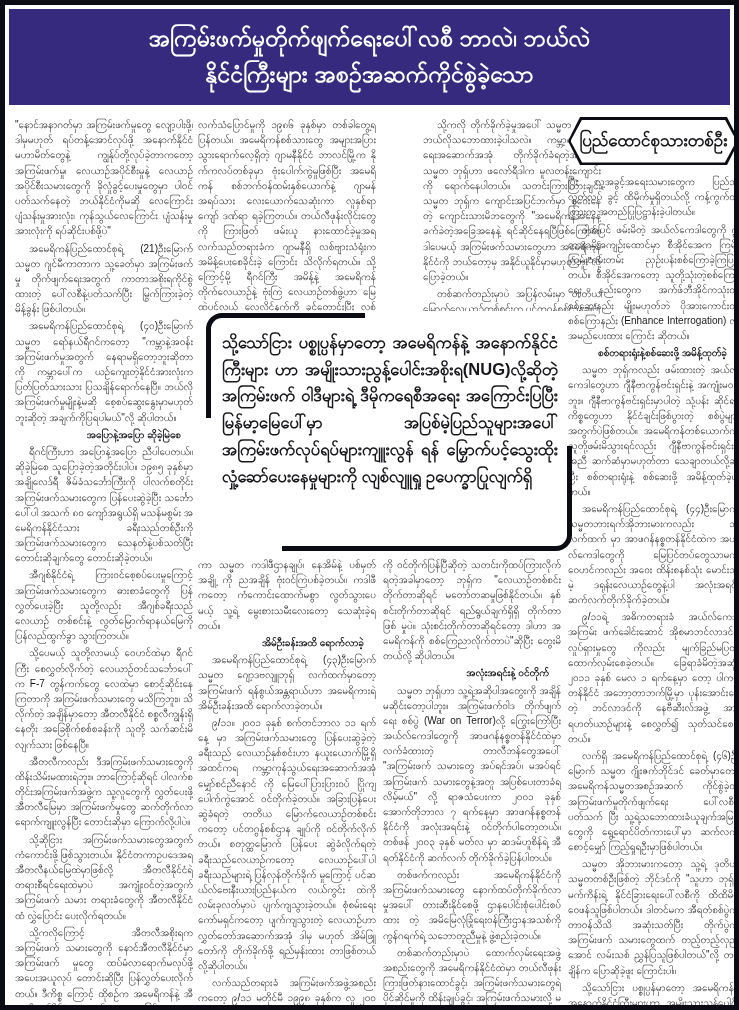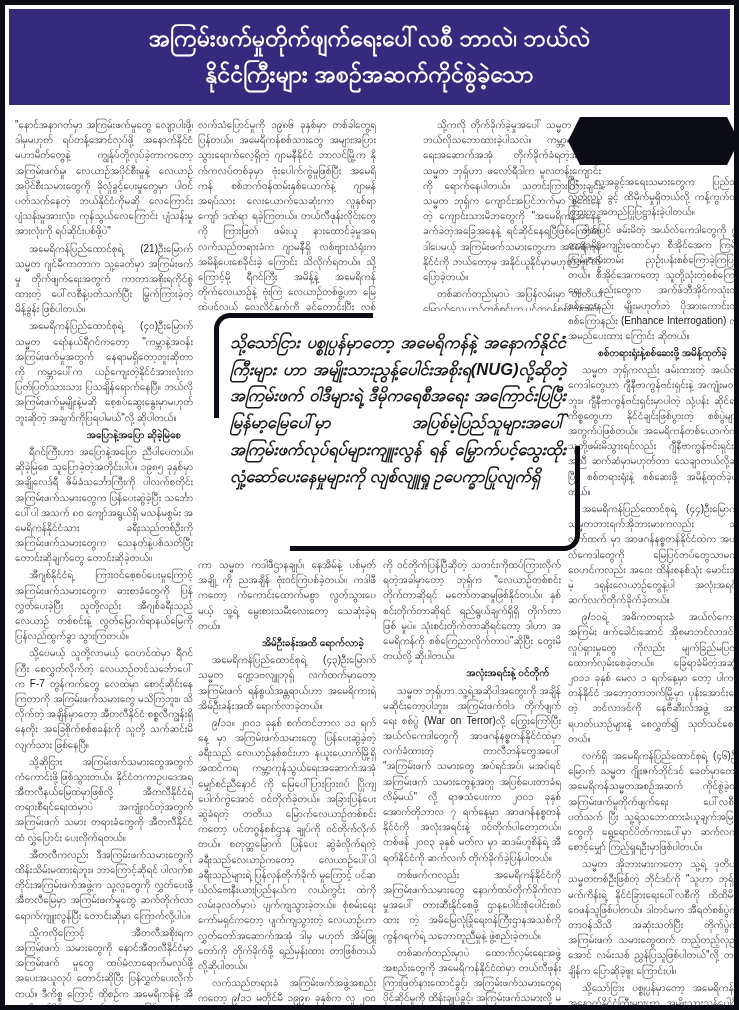--- a/index.html
+++ b/index.html
@@ -26,22 +26,22 @@
   .col .blk.lead{text-indent:0;}
   .col .blk.subhead{text-align:right;font-weight:bold;text-indent:0;margin:2px 12px;}
   #col1 {left:10px; top:112px;width:178px;height:888px;}
   #col2a{left:193px;top:112px;width:178px;height:194px;}
   #col3a{left:378px;top:112px;width:178px;height:194px;margin-left:40px;}
   #col2b{left:193px;top:552px;width:178px;height:448px;}
   #col3b{left:378px;top:552px;width:178px;height:448px;}
   #col4 {left:563px;top:108px;width:171px;height:892px;}
   
   .pullquote{
-    position:absolute;left:209px;top:308px;width:366px;height:238px;
-    box-sizing:border-box;padding:16px 14px 14px 16px;background:#fff;font-style:italic;
+    position:absolute;left:201px;top:308px;width:366px;height:238px;
+    box-sizing:border-box;padding:16px 14px 14px 16px;background:#fff;
   }
   .pullquote::before{
     content:"";position:absolute;left:0;top:0;width:42%;height:42%;
     border-top:5px solid #0c0c14;border-left:5px solid #0c0c14;
     border-top-left-radius:16px;
   }
   .pullquote::after{
     content:"";position:absolute;right:0;bottom:0;width:78%;height:42%;
     border-bottom:5px solid #0c0c14;border-right:5px solid #0c0c14;
     border-bottom-right-radius:16px;
@@ -75,22 +75,22 @@
   </div>
 
   <div class="col" id="col1">
       <div class="blk lead">"နောင်အနာဂတ်မှာ အကြမ်းဖက်မှုတွေ လျော့ပါးဖို့၊ ဒါမှမဟုတ် ရပ်တန့်အောင်လုပ်ဖို့ အနောက်နိုင်ငံ မဟာမိတ်တွေနဲ့ ကျွန်ုပ်တို့လုပ်ခဲ့တာကတော့ အကြမ်းဖက်မှု၊ လေယာဉ်အပိုင်စီးမှုနဲ့ လေယာဉ်အပိုင်စီးသမားတွေကို ခိုလှုံခွင့်ပေးမှုတွေမှာ ပါဝင်ပတ်သက်နေတဲ့ ဘယ်နိုင်ငံကိုမဆို လေကြောင်းပျံသန်းမှုအားလုံး၊ ကုန်သွယ်လေကြောင်း ပျံသန်းမှုအားလုံးကို ရပ်ဆိုင်းပစ်ဖို့ပဲ"</div>
       <div class="blk para">အမေရိကန်ပြည်ထောင်စုရဲ့ (21)ဦးမြောက် သမ္မတ ဂျင်မီကာတာက သူ့ခေတ်မှာ အကြမ်းဖက်မှု တိုက်ဖျက်ရေးအတွက် ကာတာအစိုးရကိုင်စွဲထားတဲ့ ပေါ်လစီနဲ့ပတ်သက်ပြီး မြွက်ကြားခဲ့တဲ့ မိန့်ခွန်း ဖြစ်ပါတယ်။</div>
       <div class="blk para">အမေရိကန်ပြည်ထောင်စုရဲ့ (၄၀)ဦးမြောက် သမ္မတ ရော်နယ်ရီဂင်ကတော့ "ကမ္ဘာနဲ့အဝန်း အကြမ်းဖက်မှုအတွက် နေရာမရှိတော့ဘူးဆိုတာကို ကမ္ဘာပေါ်က ယဉ်ကျေးတဲ့နိုင်ငံအားလုံးက ပြတ်ပြတ်သားသား ပြသချိန်ရောက်နေပြီ။ ဘယ်လို အကြမ်းဖက်မှုမျိုးနဲ့မဆို စေ့စပ်ဆွေးနွေးမှာမဟုတ်ဘူးဆိုတဲ့ အချက်ကိုပြရပါမယ်"လို့ ဆိုပါတယ်။</div>
       <div class="blk subhead">အပြောနဲ့အပြော ဆိုခဲ့မြဲစေ</div>
       <div class="blk para">ရီဂင်ကြီးဟာ အပြောနဲ့အပြော ညီပါပေတယ်။ ဆိုခဲ့မြဲစေ သူပြောခဲ့တဲ့အတိုင်းပါပဲ။ ၁၉၈၅ ခုနှစ်မှာ အချိုလေဒ်ရီ ဇိမ်ခံသင်္ဘောကြီးကို ပါလက်စတိုင်း အကြမ်းဖက်သမားတွေက ပြန်ပေးဆွဲခဲ့ပြီး သင်္ဘောပေါ်ပါ အသက် ၈၀ ကျော်အရွယ်ရှိ မသန်မစွမ်း အမေရိကန်နိုင်ငံသား ခရီးသည်တစ်ဦးကို အကြမ်းဖက်သမားတွေက သေနတ်နဲ့ပစ်သတ်ပြီး တောင်းဆိုချက်တွေ တောင်းဆိုခဲ့တယ်။</div>
       <div class="blk para">အီဂျစ်နိုင်ငံရဲ့ ကြားဝင်စေ့စပ်ပေးမှုကြောင့် အကြမ်းဖက်သမားတွေက ဓားစာခံတွေကို ပြန်လွှတ်ပေးခဲ့ပြီး သူတို့လည်း အီဂျစ်ခရီးသည်လေယာဉ် တစ်စင်းနဲ့ လွတ်မြောက်ရာနယ်မြေကို ပြန်လည်ထွက်ခွာ သွားကြတယ်။</div>
       <div class="blk para">သို့ပေမယ့် သူတို့လာမယ့် ဝေဟင်ထဲမှာ ရီဂင်ကြီး စေလွှတ်လိုက်တဲ့ လေယာဉ်တင်သင်္ဘောပေါ်က F-7 တွန်ကက်တွေ လေထဲမှာ စောင့်ဆိုင်းနေကြတာကို အကြမ်းဖက်သမားတွေ မသိကြဘူး။ သိလိုက်တဲ့ အချိန်မှာတော့ အီတလီနိုင်ငံ စစ္စလီကျွန်းရှိ နေတိုး အခြေစိုက်စစ်စခန်းကို သူတို့ သက်ဆင်းမိလျက်သား ဖြစ်နေပြီ။</div>
+      <div class="blk para">အီတလီကလည်း ဒီအကြမ်းဖက်သမားတွေကို ထိန်းသိမ်းမထားရဲဘူး။ ဘာကြောင့်ဆိုရင် ပါလက်စတိုင်းအကြမ်းဖက်အဖွဲ့က သူ့လူတွေကို လွှတ်ပေးဖို့ အီတလီမြေမှာ အကြမ်းဖက်မှုတွေ ဆက်တိုက်လာရောက်ကျူးလွန်ပြီး တောင်းဆိုမှာ ကြောက်လို့ပါပဲ။</div>
       <div class="blk para">သို့ဆိုငြား အကြမ်းဖက်သမားတွေအတွက် ကံကောင်းဖို့ဖြစ်သွားတယ်။ နိုင်ငံတကာဥပဒေအရ အီတလီနယ်မြေထဲမှာဖြစ်လို့ အီတလီနိုင်ငံရဲ့ တရားစီရင်ရေးထဲမှာပဲ အကျုံးဝင်တဲ့အတွက် အကြမ်းဖက် သမား တရားခံတွေကို အီတလီနိုင်ငံထံ လွှဲပြောင်း ပေးလိုက်ရတယ်။</div>
-      <div class="blk para">အီတလီကလည်း ဒီအကြမ်းဖက်သမားတွေကို ထိန်းသိမ်းမထားရဲဘူး။ ဘာကြောင့်ဆိုရင် ပါလက်စတိုင်းအကြမ်းဖက်အဖွဲ့က သူ့လူတွေကို လွှတ်ပေးဖို့ အီတလီမြေမှာ အကြမ်းဖက်မှုတွေ ဆက်တိုက်လာရောက်ကျူးလွန်ပြီး တောင်းဆိုမှာ ကြောက်လို့ပါပဲ။</div>
       <div class="blk para">သို့ကလိုကြောင့် အီတလီအစိုးရက အကြမ်းဖက် သမားတွေကို နောင်အီတလီနိုင်ငံမှာ အကြမ်းဖက် မှုတွေ ထပ်မံလာရောက်မလုပ်ဖို့ အပေးအယူလုပ် တောင်းဆိုပြီး ပြန်လွှတ်ပေးလိုက်တယ်။ ဒီကိစ္စ ကြောင့် ထိုစဉ်က အမေရိကန်နဲ့ အီတလီ နှစ်နိုင်ငံ သံတမန်ရေးရာ အငြင်းပွားမှုတွေ အကြီးအကျယ် ဖြစ်ခဲ့ရတယ်။</div>
     </div>
   <div class="col" id="col2a">
       <div class="blk lead">လက်သံပြောင်မှုကို ၁၉၈၆ ခုနှစ်မှာ တစ်ခါတွေ့ရ ပြန်တယ်။ အမေရိကန်စစ်သားတွေ အများအပြား သွားရောက်လေ့ရှိတဲ့ ဂျာမနီနိုင်ငံ ဘာလင်မြို့က နိုက်ကလပ်တစ်ခုမှာ ဗုံးပေါက်ကွဲမှုဖြစ်ပြီး အမေရိကန် စစ်ဘက်ဝန်ထမ်းနှစ်ယောက်နဲ့ ဂျာမန်အရပ်သား လေးယောက်သေဆုံးကာ လူနှစ်ရာကျော် ဒဏ်ရာ ရခဲ့ကြတယ်။ တယ်လီဖုန်းလိုင်းတွေကို ကြားဖြတ် ဖမ်းယူ နားထောင်ခဲ့မှုအရ လက်သည်တရားခံက ဂျာမနီရှိ လစ်ဗျားသံရုံးက အမိန့်ပေးစေခိုင်းခဲ့ ကြောင်း သိလိုက်ရတယ်။ သို့ကြောင့်မို့ ရီဂင်ကြီး အမိန့်နဲ့ အမေရိကန်တိုက်လေယာဉ်နဲ့ ဗုံးကြဲ လေယာဉ်တစ်ဖွဲ့ဟာ မြေထဲပင်လယ် လေလိုင်နက်ကို ခွင့်တောင်းပြီး လစ်ဗျားနိုင်ငံအထိ ခရီးဝေးပျံသန်း</div>
     </div>
   <div class="col" id="col3a">
       <div class="blk para">သို့ကလို တိုက်ခိုက်ခဲ့မှုအပေါ် သမ္မတ ဘုရှ်က ဘယ်လိုသဘောထားခဲ့ပါသလဲ။ ကမ္ဘာ့ကုန်သွယ် ရေးအဆောက်အအုံ တိုက်ခိုက်ခံရတဲ့အချိန်မှာ သမ္မတ ဘုရှ်ဟာ ဖလော်ရီဒါက မူလတန်းကျောင်းကို ရောက်နေပါတယ်။ သတင်းကြားကြားချင်း သမ္မတ ဘုရှ်က ကျောင်းအပြင်ဘက်မှာ စုဝေးနေတဲ့ ကျောင်းသားမိဘတွေကို "အမေရိကန်အနေနဲ့ ခက်ခဲတဲ့အခြေအနေနဲ့ ရင်ဆိုင်နေရပြီဖြစ်ကြောင်း၊ ဒါပေမယ့် အကြမ်းဖက်သမားတွေဟာ အမေရိကန် နိုင်ငံကို ဘယ်တော့မှ အနိုင်ယူနိုင်မှာမဟုတ်ဘူး"လို့ ပြောခဲ့တယ်။</div>
       <div class="blk para">တစ်ဆက်တည်းမှာပဲ အပြန်လမ်းမှာ တတိယ မြောက်လေယာဉ်တစ်စင်းက ပင်တဂွန်စစ်ဌာနချုပ်</div>
     </div>
 
@@ -109,20 +109,23 @@
       <div class="blk lead">ကို ဝင်တိုက်ပြန်ပြီဆိုတဲ့ သတင်းကိုထပ်ကြားလိုက် ရတဲ့အခါမှာတော့ ဘုရှ်က "လေယာဉ်တစ်စင်း တိုက်တာဆိုရင် မတော်တဆမှုဖြစ်နိုင်တယ်။ နှစ်စင်းတိုက်တာဆိုရင် ရည်ရွယ်ချက်ရှိရှိ တိုက်တာဖြစ် မှုပဲ။ သုံးစင်းတိုက်တာဆိုရင်တော့ ဒါဟာ အမေရိကန်ကို စစ်ကြေညာလိုက်တာပဲ"ဆိုပြီး တွေးမိတယ်လို့ ဆိုပါတယ်။</div>
       <div class="blk subhead">အလုံးအရင်းနဲ့ ဝင်တိုက်</div>
       <div class="blk para">သမ္မတ ဘုရှ်ဟာ သူ့ရဲ့အဆိုပါအတွေးကို အချိန် မဆိုင်းတော့ပါဘူး။ အကြမ်းဖက်ဝါဒ တိုက်ဖျက်ရေး စစ်ပွဲ (War on Terror)လို့ ကြွေးကြော်ပြီး အယ်လ်ကေဒါတွေကို အာဖဂန်နစ္စတန်နိုင်ငံထဲမှာ လက်ခံထားတဲ့ တာလီဘန်တွေအပေါ် "အကြမ်းဖက် သမားတွေ အပ်ရင်အပ်၊ မအပ်ရင် အကြမ်းဖက် သမားတွေနဲ့အတူ အပြစ်ပေးတာခံရလိမ့်မယ်" လို့ ရာဇသံပေးကာ ၂၀၀၁ ခုနှစ် အောက်တိုဘာလ ၇ ရက်နေ့မှာ အာဖဂန်နစ္စတန်နိုင်ငံကို အလုံးအရင်းနဲ့ ဝင်တိုက်ပါတော့တယ်။ တစ်ဖန် ၂၀၀၃ ခုနှစ် မတ်လ မှာ ဆဒမ်ဟူစိန်ရဲ့ အီရတ်နိုင်ငံကို ဆက်လက် တိုက်ခိုက်ခဲ့ပြန်ပါတယ်။</div>
       <div class="blk para">တစ်ဖက်ကလည်း အမေရိကန်နိုင်ငံကို အကြမ်းဖက်သမားတွေ နောက်ထပ်တိုက်ခိုက်လာ မှုအပေါ် တားဆီးနိုင်စေဖို့ ဌာနပေါင်းစုံပေါင်းစပ်ထား တဲ့ အမိမြေလုံခြုံရေးဝန်ကြီးဌာနအသစ်ကို ကွန်ဂရက်ရဲ့ သဘောတူညီမှုနဲ့ ဖွဲ့စည်းခဲ့တယ်။</div>
       <div class="blk para">တစ်ဆက်တည်းမှာပဲ ထောက်လှမ်းရေးအဖွဲ့ အစည်းတွေကို အမေရိကန်နိုင်ငံထဲမှာ တယ်လီဖုန်း ကြားဖြတ်နားထောင်ခွင့်၊ အကြမ်းဖက်သမားတွေရဲ့ ပိုင်ဆိုင်မှုကို ထိန်းချုပ်ခွင့်၊ အကြမ်းဖက်သမားလို့ မသင်္ကာသူတွေရဲ့ ဘဏ်စာရင်းတွေ၊ အကြွေးဝယ်ယူ ခွင့် ကတ်ပြားတွေ၊ အိမ်ခန်းငှားတာတွေ၊ စာကြည့် တိုက်နဲ့ အင်တာနက်သုံးစွဲမှု မှတ်တမ်းတွေကို ဝရမ်း ထုတ်ပြီး တောင်းခံပိုင်ခွင့်၊ အကြမ်းဖက်သမားလို့ ယူဆရသူတွေရဲ့ လှုပ်ရှားမှုကို စောင့်ကြည့်ခွင့် စတဲ့ ဥပဒေကြမ်းတစ်ခုကို တရားရေးဌာနအား ရေးဆွဲစေ</div>
     </div>
 
   <div class="col" id="col4">
     <div class="byline-wrap">
       <div class="byline-outer"></div>
+      <div class="byline-inner">
+        <span>ပြည်ထောင်စုသားတစ်ဦး</span>
+      </div>
     </div>
     <div>
         <div class="blk lead">ပြီး လူ့အခွင့်အရေးသမားတွေက ပြည်သူ့လွတ်လပ် ခွင့် ထိမိုက်မှုရှိတယ်လို့ ကန့်ကွက်တဲ့ကြားက အတည်ပြုပြဋ္ဌာန်းခဲ့ပါတယ်။</div>
         <div class="blk para">ဒါ့အပြင် ဖမ်းမိတဲ့ အယ်လ်ကေဒါတွေကို ဂွါတာနာမိုအကျဉ်းထောင်မှာ စီအိုင်အေက ကြမ်းကြမ်းတမ်းတမ်း ညှဉ်းပန်းစစ်ကြောခဲ့ကြပြန် တယ်။ စီအိုင်အေကတော့ သူတို့သုံးတဲ့စစ်ကြောရေး နည်းတွေက အက်ဖ်ဘီအိုင်ကသုံးတဲ့ စစ်ဆေးနည်း မျိုးမဟုတ်ဘဲ ပိုအားကောင်းတဲ့စစ်ကြောနည်း (Enhance Interrogation) လို့ အမည်ပေးထား ကြောင်း ဆိုတယ်။</div>
         <div class="blk subhead">စစ်တရားရုံးနဲ့စစ်ဆေးဖို့ အမိန့်ထုတ်ခဲ့</div>
         <div class="blk para">သမ္မတ ဘုရှ်ကလည်း ဖမ်းထားတဲ့ အယ်လ်ကေဒါတွေဟာ ဂျီနီဗာကွန်ဗင်းရှင်းနဲ့ အကျုံးမဝင်ဘူး။ ဂျီနီဗာကွန်ဗင်းရှင်းမှာပါတဲ့ သုံ့ပန်း ဆိုင်ရာကိစ္စတွေဟာ နိုင်ငံချင်းဖြစ်ပွားတဲ့ စစ်ပွဲများ အတွက်ပဲဖြစ်တယ်။ အမေရိကန်တစ်ယောက်ကို သူတို့ဖမ်းမိသွားရင်လည်း ဂျီနီဗာကွန်ဗင်းရှင်းနဲ့ အညီ ဆက်ဆံမှာမဟုတ်တာ သေချာတယ်လို့ဆိုပြီး စစ်တရားရုံးနဲ့ စစ်ဆေးဖို့ အမိန့်ထုတ်ခဲ့ပါတယ်။</div>
         <div class="blk para">အမေရိကန်ပြည်ထောင်စုရဲ့ (၄၄)ဦးမြောက် သမ္မတဘားရက်အိုဘားမားကလည်း သူ့လက်ထက် မှာ အာဖဂန်နစ္စတန်နိုင်ငံထဲက အယ်လ်ကေဒါတွေကို မြေပြင်တပ်တွေသာမက ဝေဟင်ကလည်း အဝေး ထိန်းစနစ်သုံး မောင်းသူမဲ့ ဒရုန်းလေယာဉ်တွေနဲ့ပါ အလုံးအရင်း ဆက်လက်တိုက်ခိုက်ခဲ့တယ်။</div>
         <div class="blk para">၉/၁၁ရဲ့ အဓိကတရားခံ အယ်လ်ကေဒါအကြမ်း ဖက်ခေါင်းဆောင် အိုစမာဘင်လာဒင်ရဲ့ လှုပ်ရှားမှုတွေ ကိုလည်း မျက်ခြည်မပြတ် ထောက်လှမ်းစေခဲ့တယ်။ ခြေရာခံမိတဲ့အဆုံး ၂၀၁၁ ခုနှစ် မေလ ၁ ရက်နေ့မှာ တော့ ပါကစ္စတန်နိုင်ငံ အဘော့တာဘက်မြို့မှာ ပုန်းအောင်းနေတဲ့ ဘင်လာဒင်ကို နေဗီဆီးလ်အဖွဲ့ အား ရဟတ်ယာဉ်များနဲ့ စေလွှတ်၍ သုတ်သင်စေခဲ့ တယ်။</div>
         <div class="blk para">လက်ရှိ အမေရိကန်ပြည်ထောင်စုရဲ့ (၄၆)ဦး မြောက် သမ္မတ ဂျိုးဇက်ဘိုင်ဒင် ခေတ်မှာတော့ အမေရိကန်သမ္မတအစဉ်အဆက် ကိုင်စွဲခဲ့တဲ့ အကြမ်းဖက်မှုတိုက်ဖျက်ရေး ပေါ်လစီနဲ့ပတ်သက် ပြီး သူ့ရဲ့သဘောထားခံယူချက်အမြင်တွေကို ရွေ့ရောင်ပိတ်ကားပေါ်မှာ ဆက်လက်စောင့်မျှော် ကြည့်ရှုရဦးမှာဖြစ်ပါတယ်။</div>
         <div class="blk para">သမ္မတ အိုဘားမားကတော့ သူ့ရဲ့ ဒုတိယ သမ္မတတစ်ဦးဖြစ်တဲ့ ဘိုင်ဒင်ကို "သူဟာ ဘုရှ်နဲ့ မက်ကိန်းရဲ့ နိုင်ငံခြားရေးပေါ်လစီကို ထိထိမိမိ ဝေဖန်သူဖြစ်ပါတယ်။ ဒါတင်မက အီရတ်စစ်ပွဲကို တာဝန်သိသိ အဆုံးသတ်ပြီး တိုက်ပွဲကိုအကြမ်းဖက် သမားတွေထက် တည့်တည့်လှည့်အောင် လမ်းသစ် ညွှန်ပြသူဖြစ်ပါတယ်"လို့ တစ်ချိန်က ပြောဆိုခဲ့ဖူး ကြောင်းပါ။</div>

